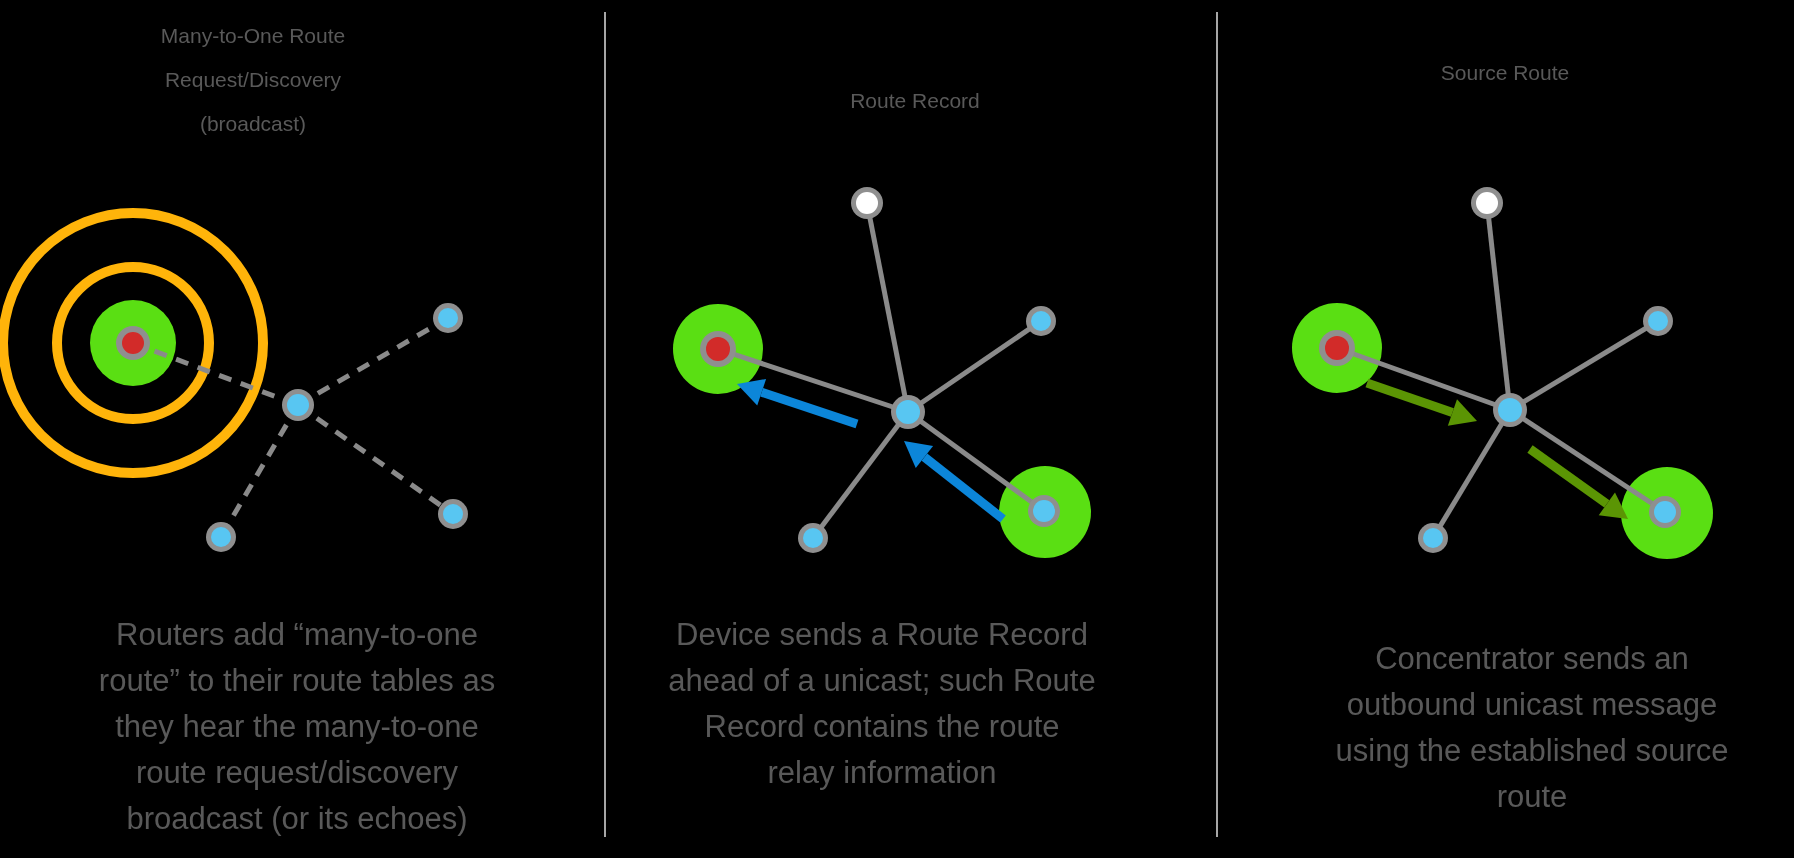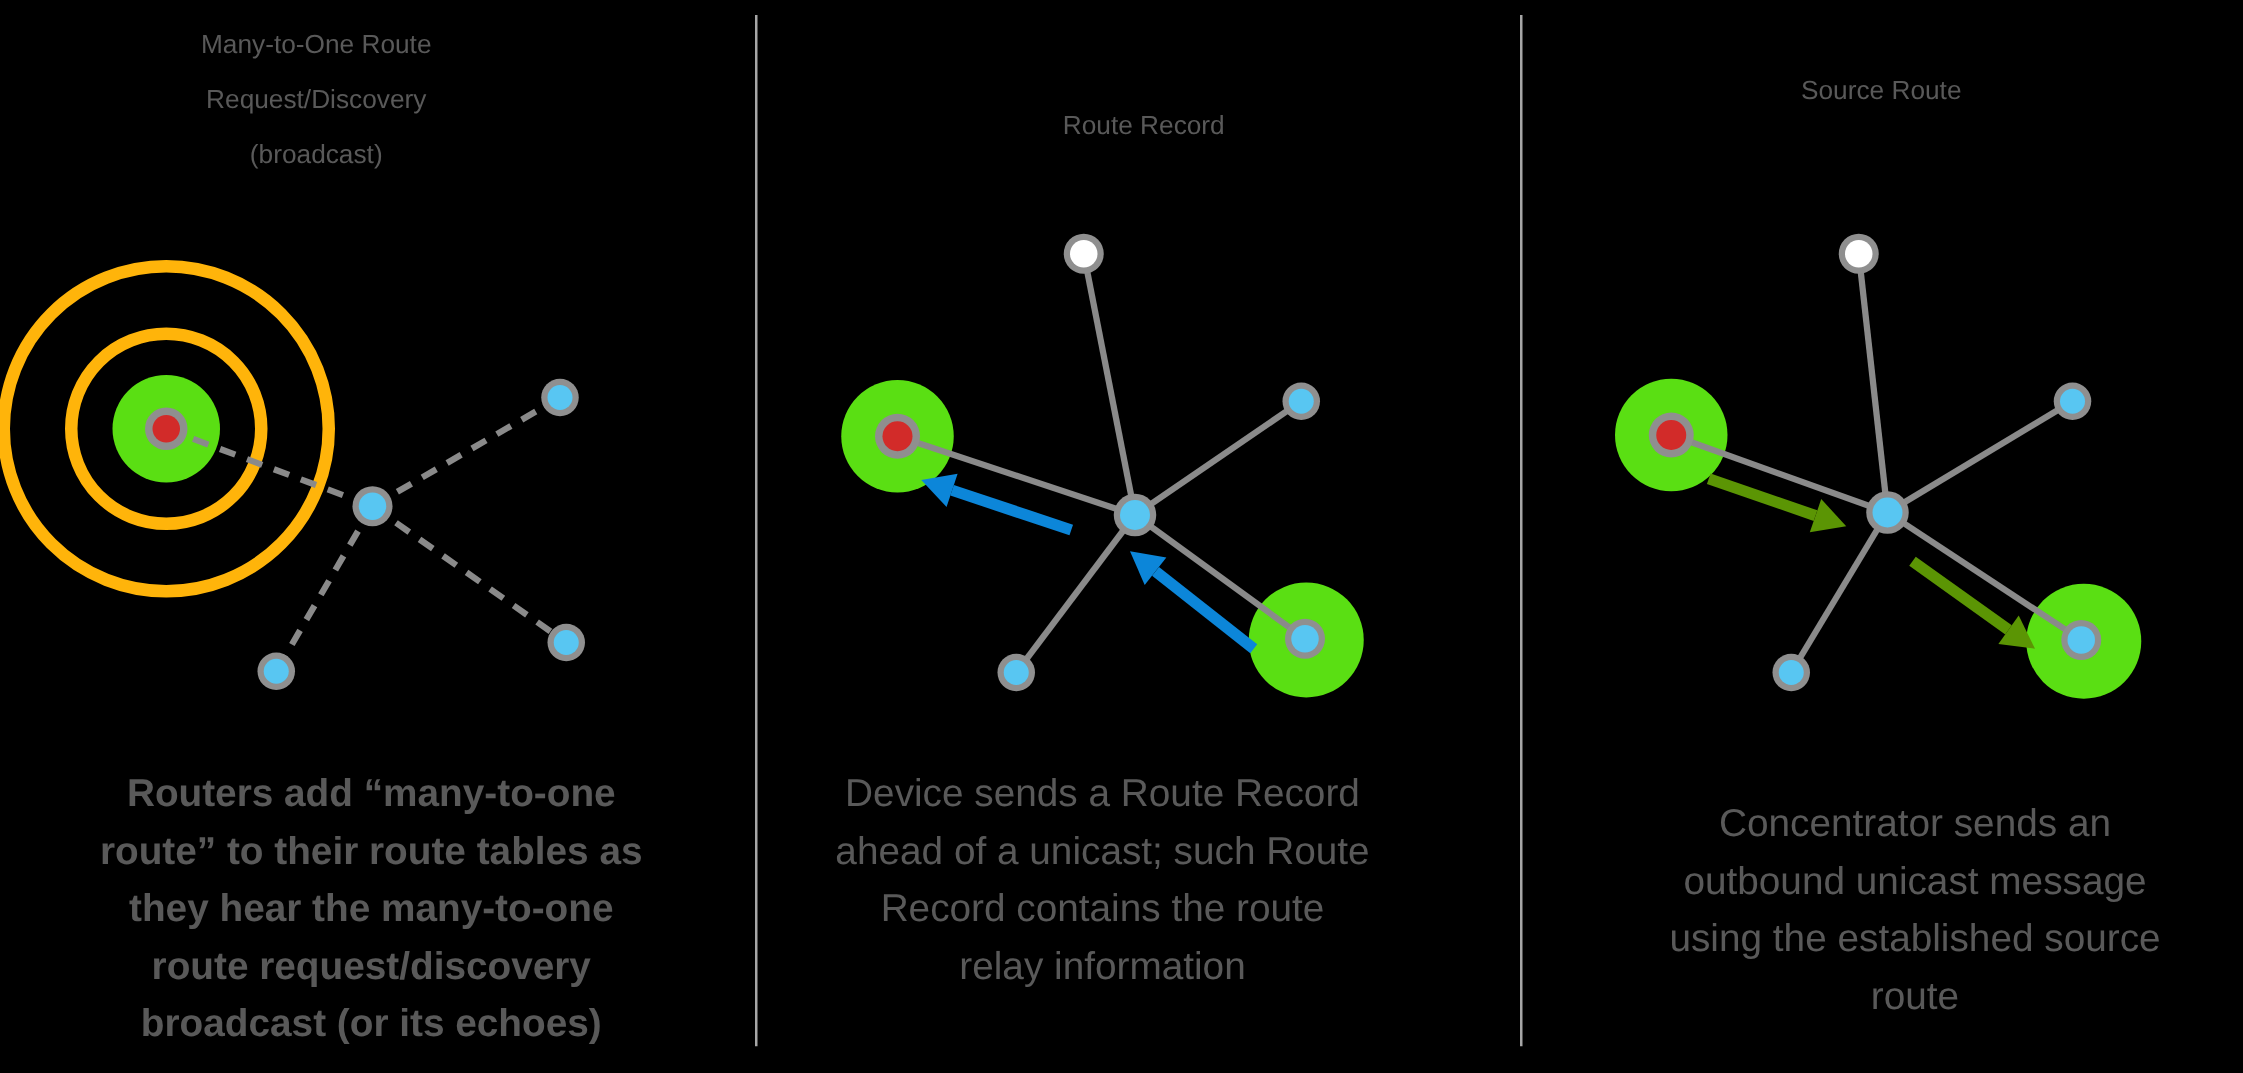--- a/index.html
+++ b/index.html
@@ -17,21 +17,21 @@
   }
   #title-1 { left:3px;    top:14px; width:500px; }
   #title-2 { left:615px;  top:51px; width:600px;margin-top:28px; }
   #title-3 { left:1205px; top:51px; width:600px; }
 
   .panel-desc {
     position:absolute; color:var(--body-color,#595959);
     font-size:31px; line-height:46px;
     text-align:center; white-space:pre-line;
   }
-  #desc-1 { left:7px;    top:612px; width:580px;font-weight:bold; }
+  #desc-1 { left:7px;    top:612px; width:580px; }
   #desc-2 { left:592px;  top:612px; width:580px; }
   #desc-3 { left:1272px; top:636px; width:520px; }
 
   #diagram { position:absolute; left:0; top:0; }
 </style>
 </head>
 <body style="background: rgb(0, 0, 0);">
 
 <div class="divider" id="divider-1"></div>
 <div class="divider" id="divider-2"></div>

